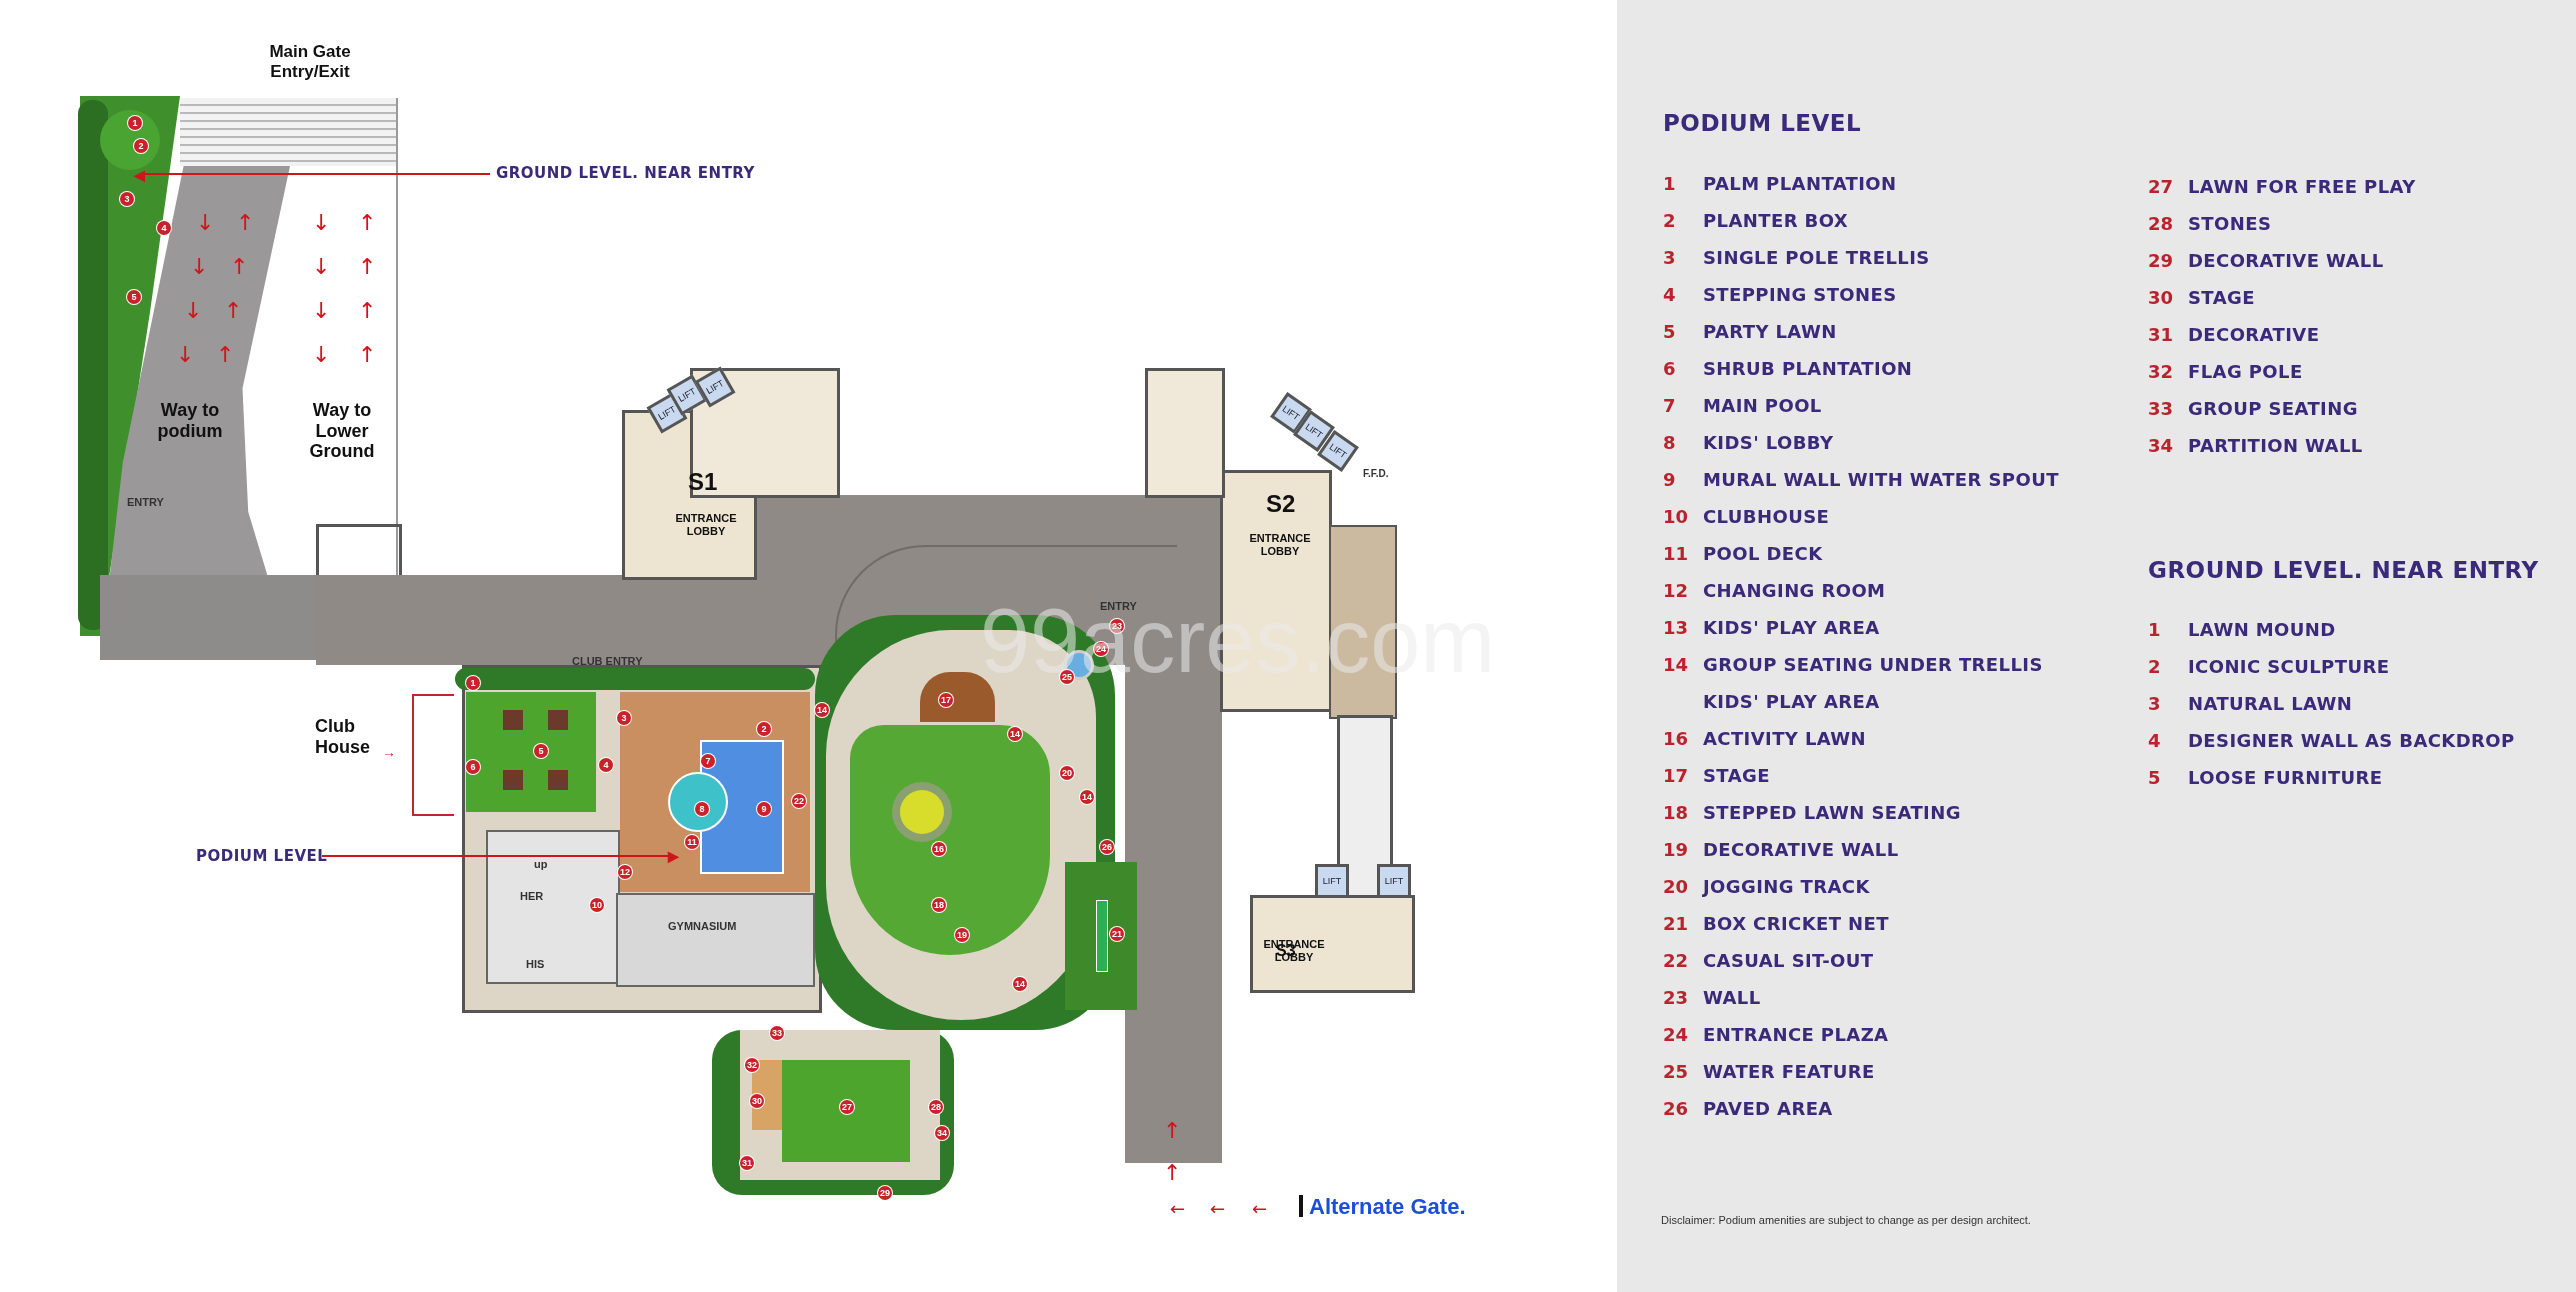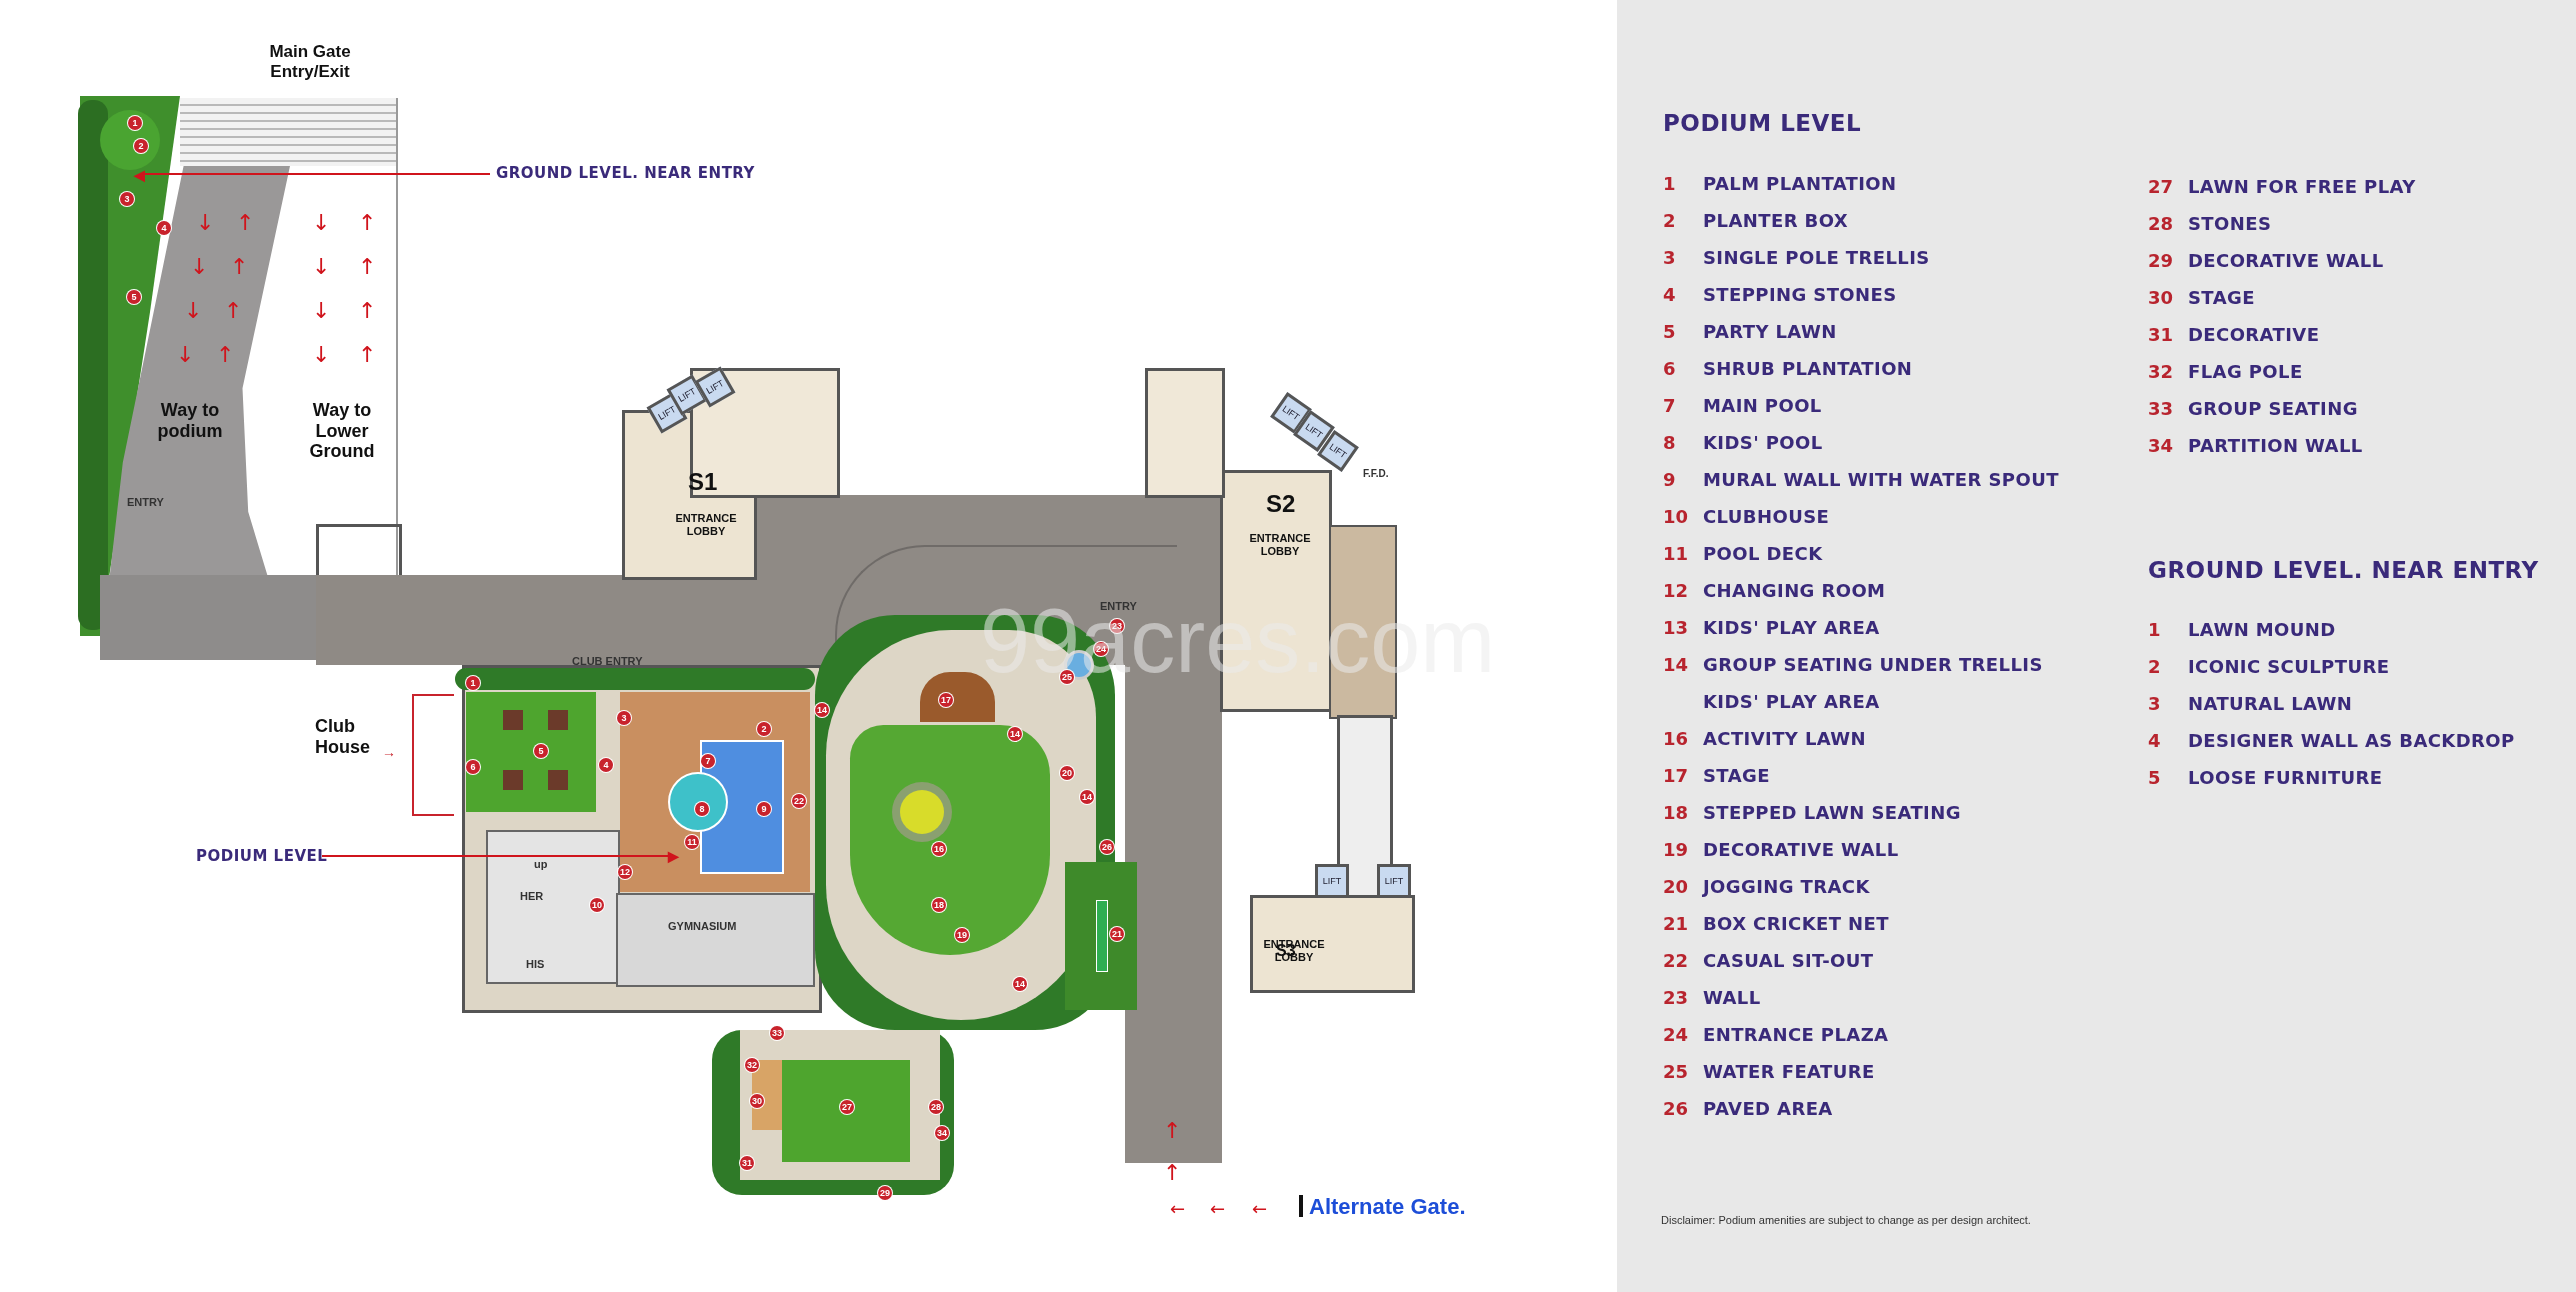--- a/index.html
+++ b/index.html
@@ -232,21 +232,21 @@
     <li>
         <span class="num">6</span>
         <span class="txt">SHRUB PLANTATION</span>
       </li>
     <li>
         <span class="num">7</span>
         <span class="txt">MAIN POOL</span>
       </li>
     <li>
         <span class="num">8</span>
-        <span class="txt">KIDS' POOL</span>
+        <span class="txt">KIDS' LOBBY</span>
       </li>
     <li>
         <span class="num">9</span>
         <span class="txt">MURAL WALL WITH WATER SPOUT</span>
       </li>
     <li>
         <span class="num">10</span>
         <span class="txt">CLUBHOUSE</span>
       </li>
     <li>

